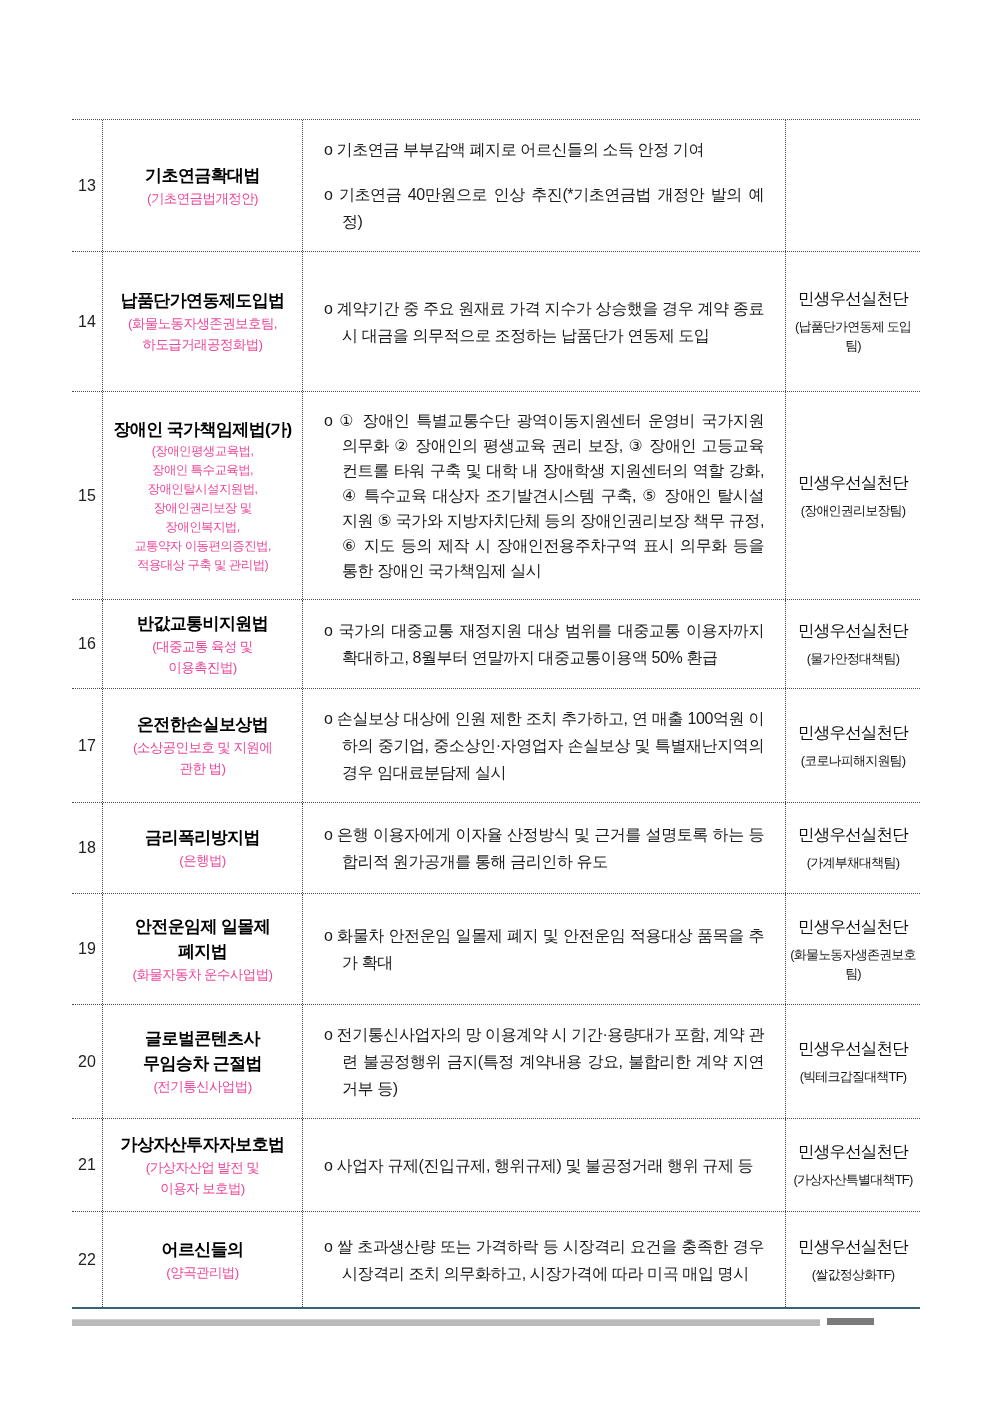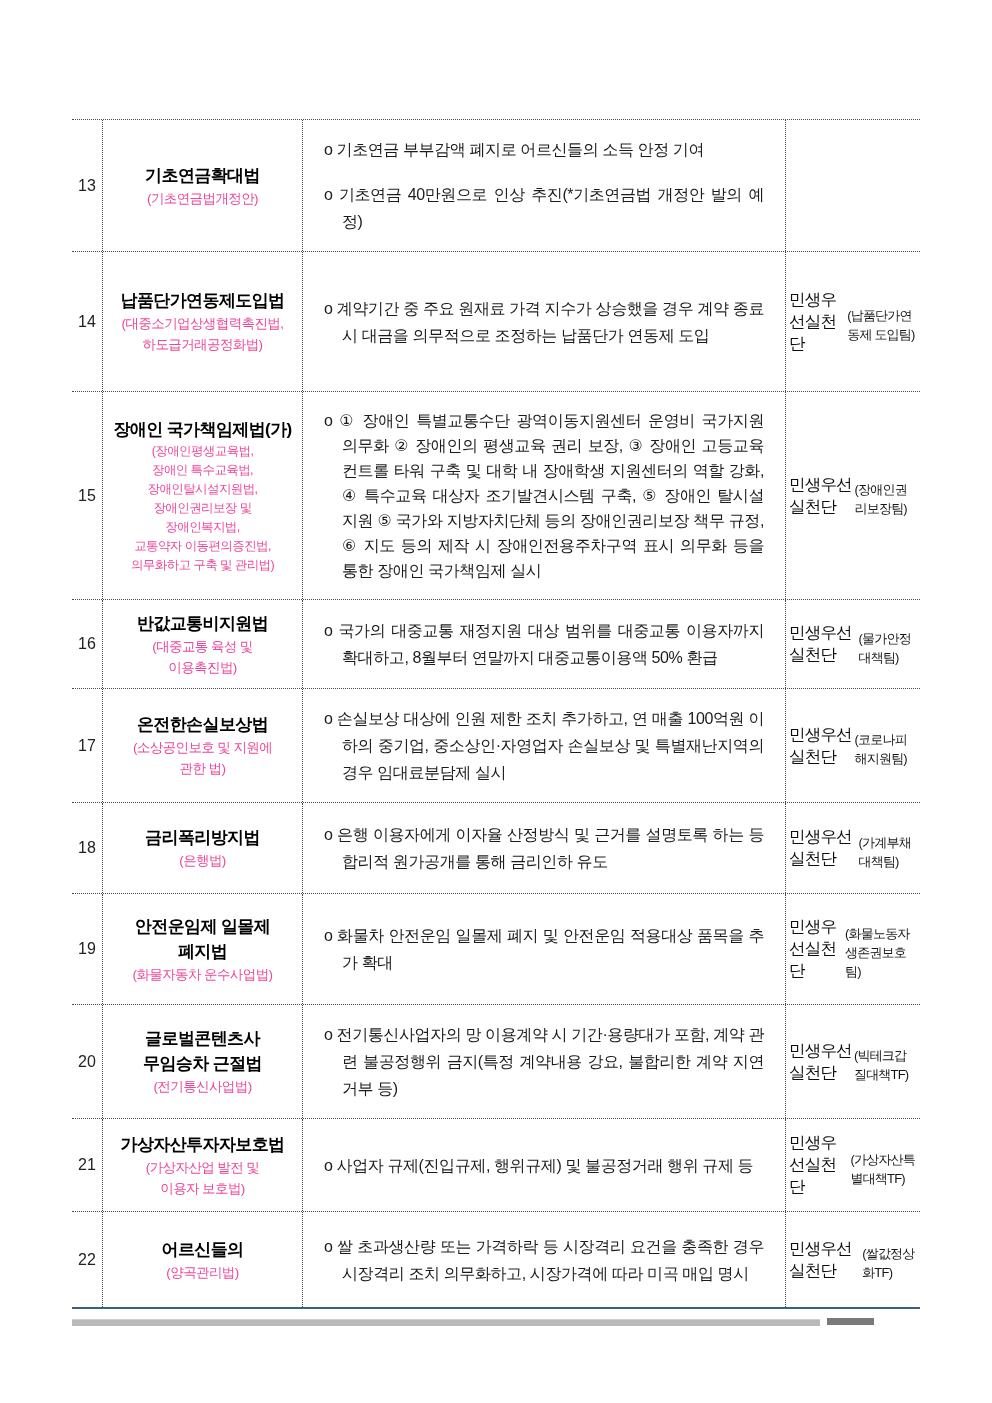--- a/index.html
+++ b/index.html
@@ -29,22 +29,22 @@
   .sub div { font-size:13.5px; line-height:21px; letter-spacing:-0.6px; color:#ec4899; }
   .desc {
     width:483px; flex:none; border-right:1px dotted #4a4a4a;
     display:flex; flex-direction:column; justify-content:center; padding:7px 12px;
   }
   .desc p {
     margin:9px; font-size:16px; line-height:27px; text-align:justify;
     padding-left:18px; text-indent:-18px; letter-spacing:-0.4px;
   }
   .team {
-    width:134px; flex:none; display:flex; flex-direction:row;
-    align-items:center; justify-content:center; padding:6px 3px;
+    width:134px; flex:none; display:flex; flex-direction:column;
+    align-items:center; justify-content:center; text-align:center; padding:6px 3px;
   }
   .team-name { font-size:16.5px; letter-spacing:-0.8px; color:#0d0d0d; }
   .team-sub { font-size:13px; line-height:19px; margin-top:7px; letter-spacing:-0.8px; color:#161616; }
   
   .dense .sub div { font-size:12.5px; line-height:19px; }
   .dense .desc p { line-height:25px; }
   
   .bar-light {
     position:absolute; left:72px; top:1319px; width:748px; height:6px;
     background:#b9b9b9; border-top:1px solid #cfcfcf;
@@ -83,21 +83,21 @@
   </div>
       <div class="trow" style="min-height: 140px;">
     <div class="c no">
       <span>14</span>
     </div>
     <div class="c name">
       <div class="nm">
             <div>납품단가연동제도입법</div>
           </div>
       <div class="sub">
-            <div>(대중소기업상생협력촉진법,</div>
+            <div>(화물노동자생존권보호팀,</div>
             <div>하도급거래공정화법)</div>
           </div>
     </div>
     <div class="c desc">
           <p>o 계약기간 중 주요 원재료 가격 지수가 상승했을 경우 계약 종료시 대금을 의무적으로 조정하는 납품단가 연동제 도입</p>
         </div>
     <div class="c team">
       <div class="team-name">민생우선실천단</div>
       <div class="team-sub">(납품단가연동제 도입팀)</div>
     </div>
@@ -110,21 +110,21 @@
       <div class="nm">
             <div>장애인 국가책임제법(가)</div>
           </div>
       <div class="sub">
             <div>(장애인평생교육법,</div>
             <div>장애인 특수교육법,</div>
             <div>장애인탈시설지원법,</div>
             <div>장애인권리보장 및</div>
             <div>장애인복지법,</div>
             <div>교통약자 이동편의증진법,</div>
-            <div>의무화하고 구축 및 관리법)</div>
+            <div>적용대상 구축 및 관리법)</div>
           </div>
     </div>
     <div class="c desc">
           <p>o ① 장애인 특별교통수단 광역이동지원센터 운영비 국가지원 의무화  ② 장애인의 평생교육 권리 보장, ③ 장애인 고등교육 컨트롤 타워 구축 및  대학 내 장애학생 지원센터의 역할 강화, ④ 특수교육 대상자 조기발견시스템 구축, ⑤ 장애인 탈시설 지원 ⑤ 국가와 지방자치단체 등의 장애인권리보장 책무 규정, ⑥ 지도 등의 제작 시 장애인전용주차구역 표시 의무화 등을 통한 장애인 국가책임제 실시</p>
         </div>
     <div class="c team">
       <div class="team-name">민생우선실천단</div>
       <div class="team-sub">(장애인권리보장팀)</div>
     </div>
   </div>

